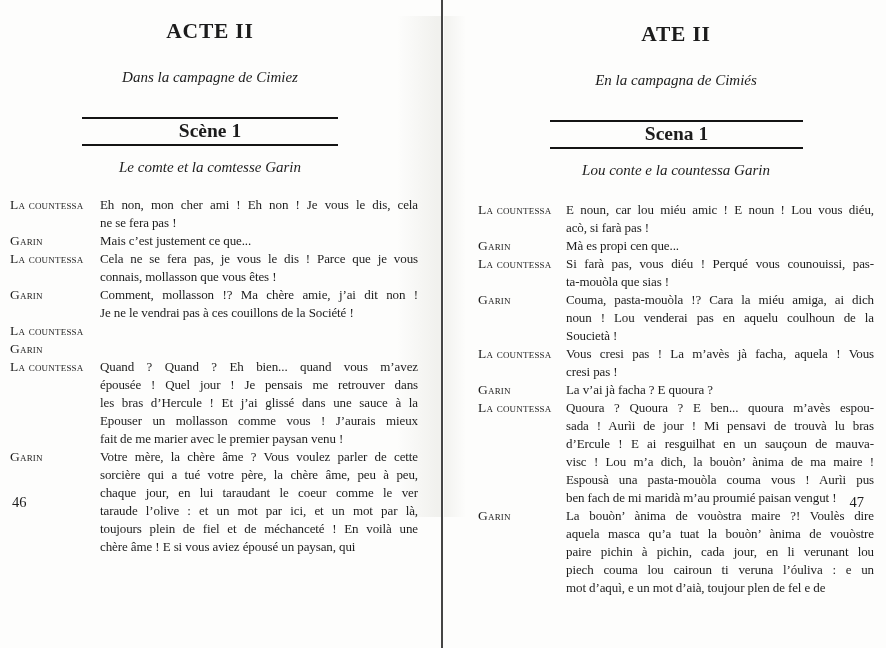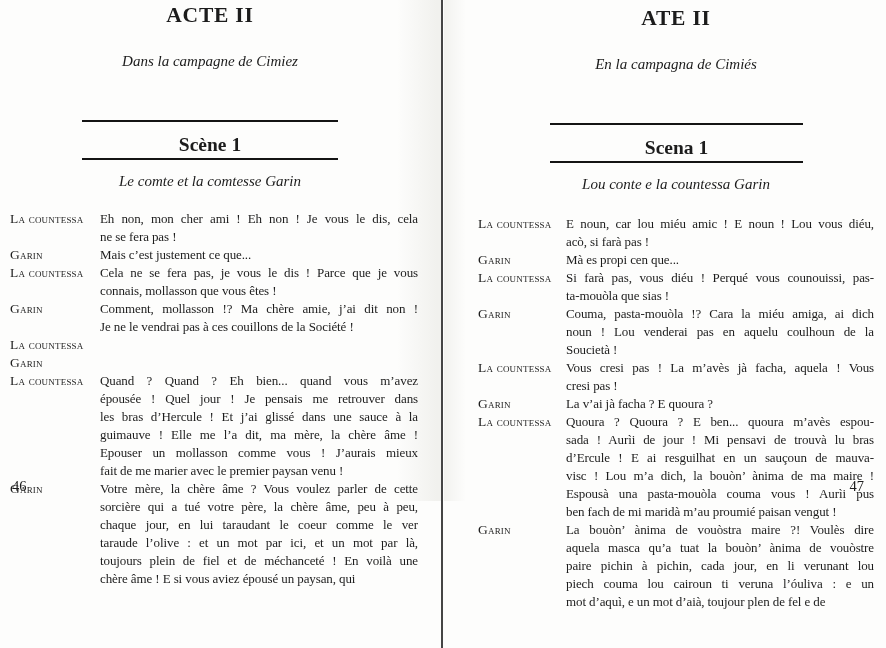--- a/index.html
+++ b/index.html
@@ -9,21 +9,21 @@
     height: 648px;
     overflow: hidden;
     background: #fdfdfc;
     font-family: "Liberation Serif", "DejaVu Serif", serif;
     color: #1c1c1c;
   }
   .spread { position: relative; width: 886px; height: 648px; }
 
   .page {
     position: absolute;
-    top: 0;
+    top: 16px;
     height: 501px;
     background: #fdfdfc;
   }
   .page-left  { left: 0; width: 441px;
     background: linear-gradient(to right, #fdfdfc 0%, #fdfdfc 90%, #f1f1ee 99%); }
   .page-right { left: 444px; width: 442px;
     background: linear-gradient(to left, #fdfdfc 0%, #fdfdfc 95%, #f2f2ef 100%); }
 
   .gutter-line {
     position: absolute;
@@ -41,24 +41,24 @@
     font-weight: bold;
     letter-spacing: 0.8px;
     line-height: 1.1;
   }
   .setting {
     margin-top: 25px;
     font-style: italic;
     font-size: 15px;
   }
   .scene-box {
-    margin-top: 50px;
+    margin-top: 31px;
     border-top: 2px solid #141414;
     border-bottom: 2px solid #141414;
-    padding: 12px 0 3px 0;
+    padding: 1px 0 3px 0;
   }
   .page-left  .scene-box { margin-left: 80px;  width: 256px; }
   .page-right .scene-box { margin-left: 84px;  width: 253px; }
   .scene-title {
     font-size: 19.5px;
     font-weight: bold;
     line-height: 1.1;
   }
   .scene-characters {
     margin-top: 13px;
@@ -157,21 +157,20 @@
   <div class="dialogue-row">
     <div class="speaker">Garin</div>
   </div>
 
   <div class="dialogue-row">
     <div class="speaker">La countessa</div>
     <div class="lines">
             <div class="line just">Quand ? Quand ? Eh bien... quand vous m’avez</div>
             <div class="line just">épousée ! Quel jour ! Je pensais me retrouver dans</div>
             <div class="line just">les bras d’Hercule ! Et j’ai glissé dans une sauce à la</div>
-            <div class="line just">guimauve ! Elle me l’a dit, ma mère, la chère âme !</div>
             <div class="line just">Epouser un mollasson comme vous ! J’aurais mieux</div>
             <div class="line">fait de me marier avec le premier paysan venu !</div>
           </div>
   </div>
 
   <div class="dialogue-row">
     <div class="speaker">Garin</div>
     <div class="lines">
             <div class="line just">Votre mère, la chère âme ? Vous voulez parler de cette</div>
             <div class="line just">sorcière qui a tué votre père, la chère âme, peu à peu,</div>

